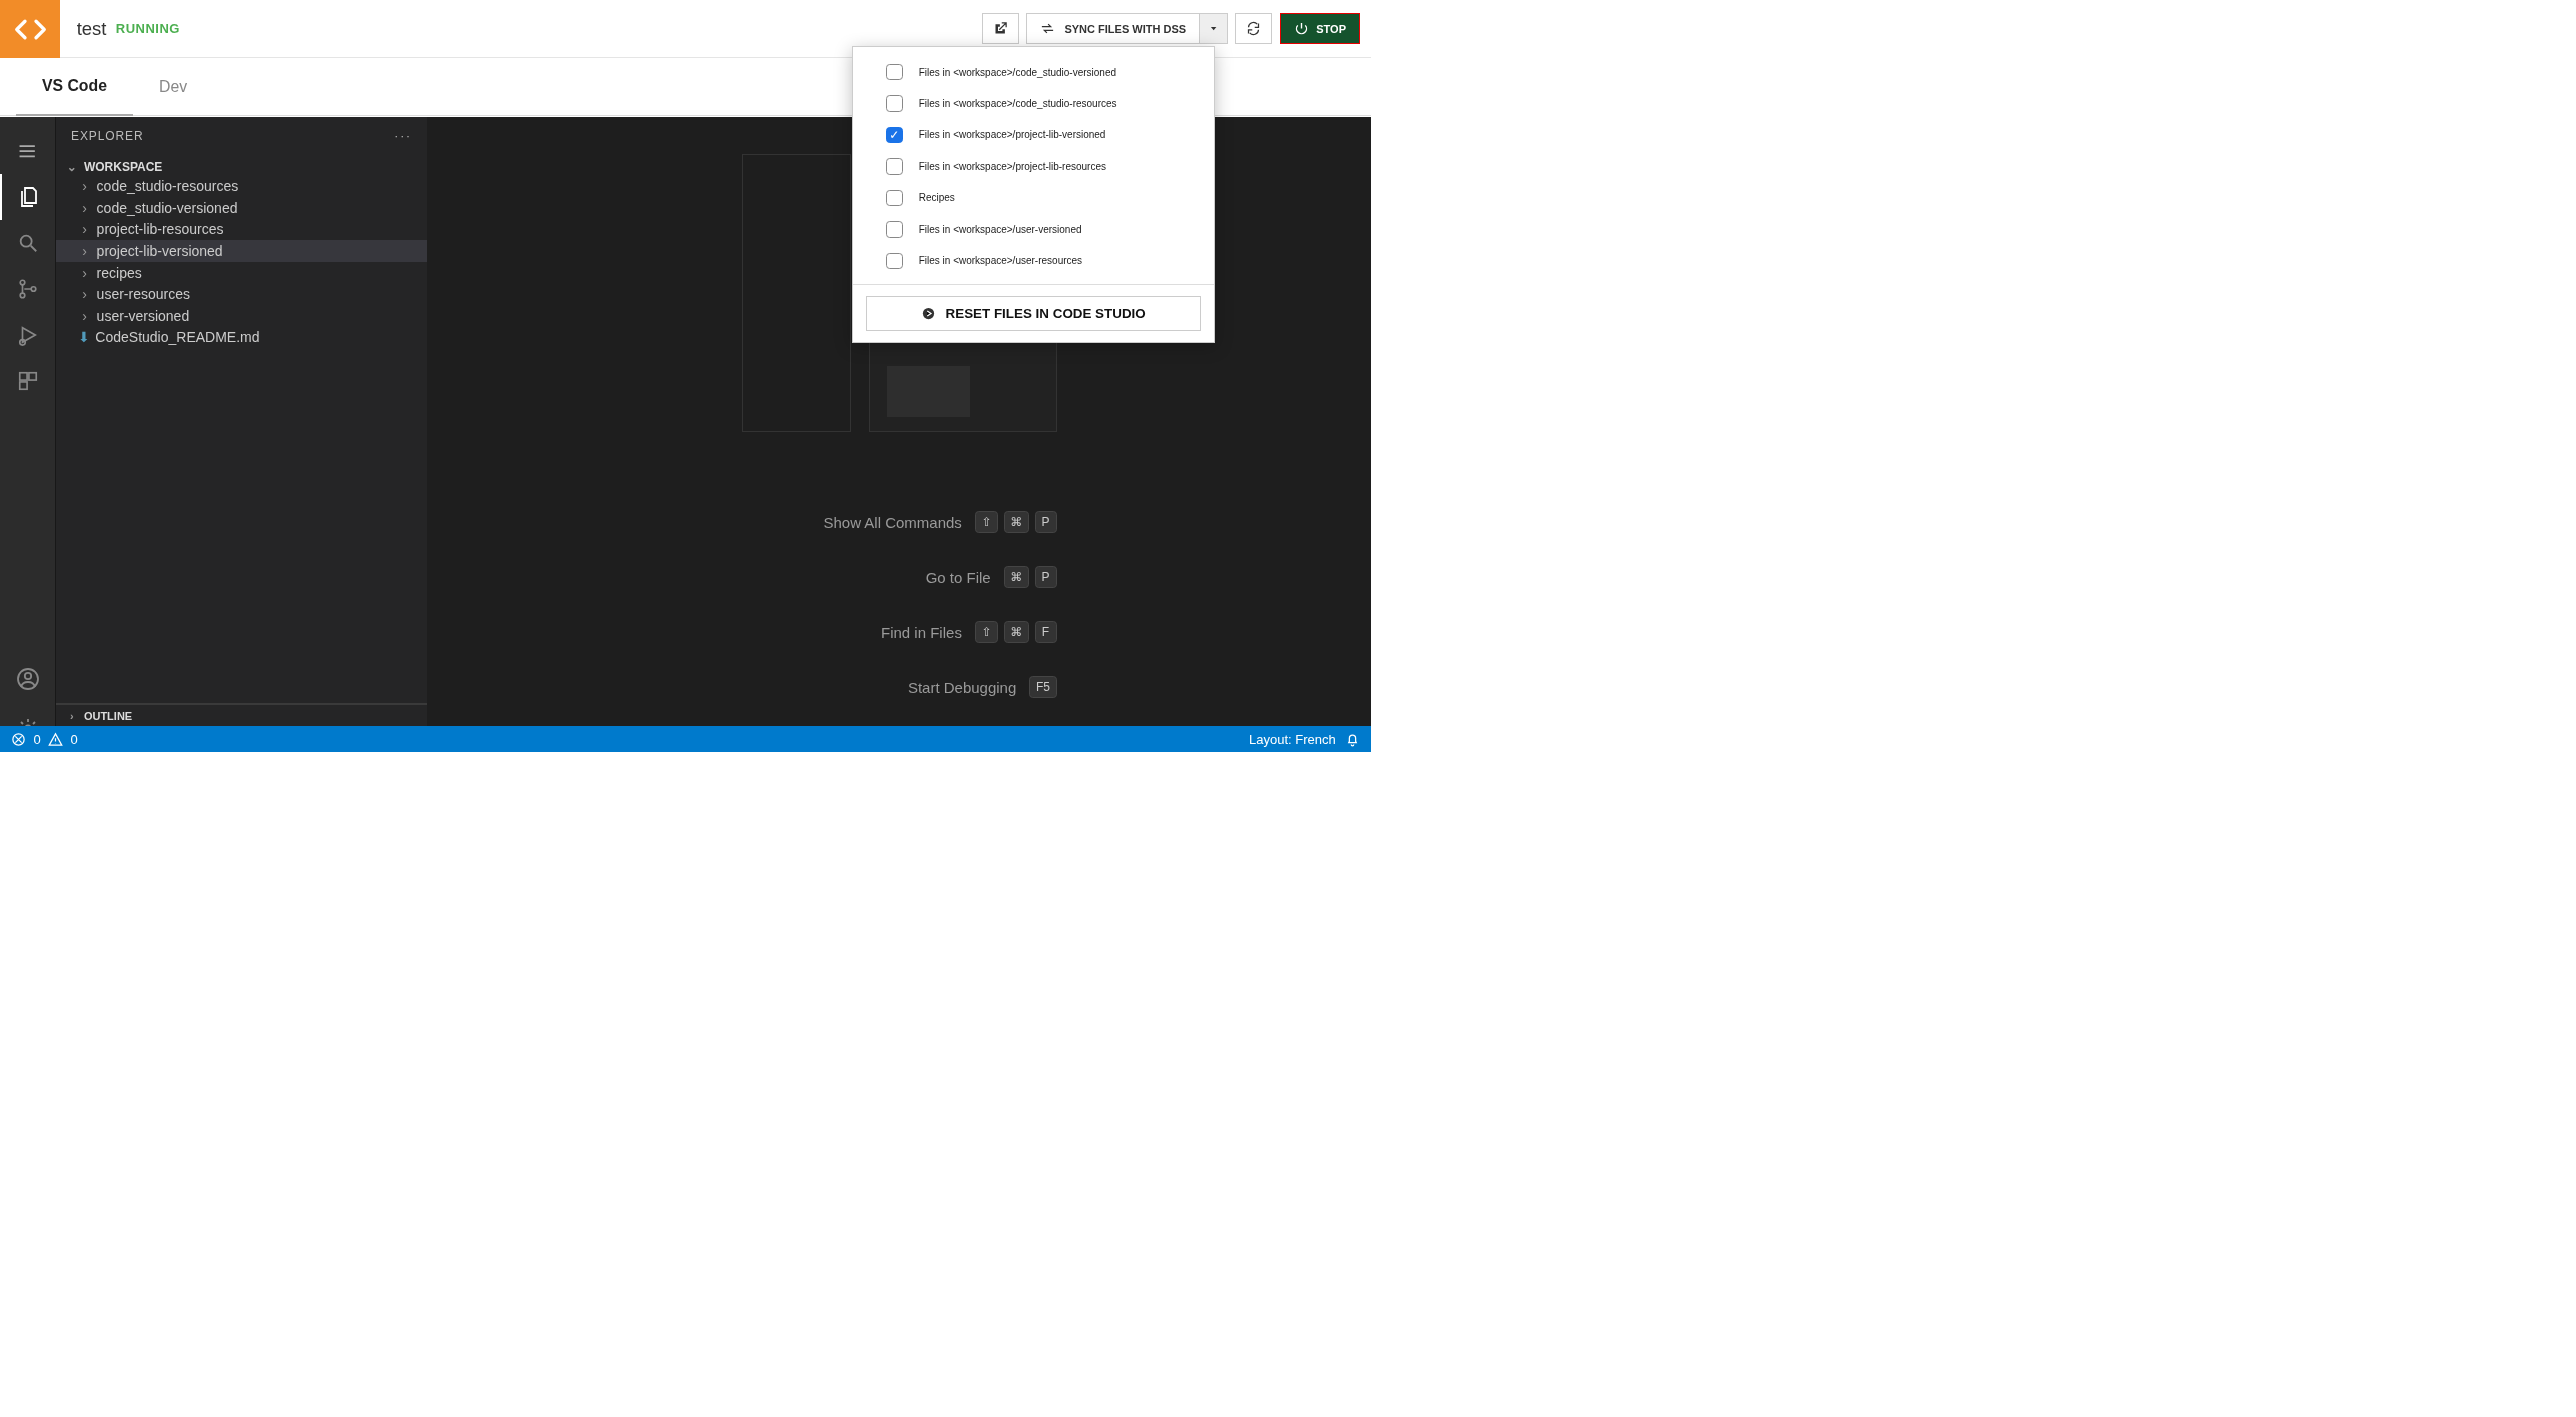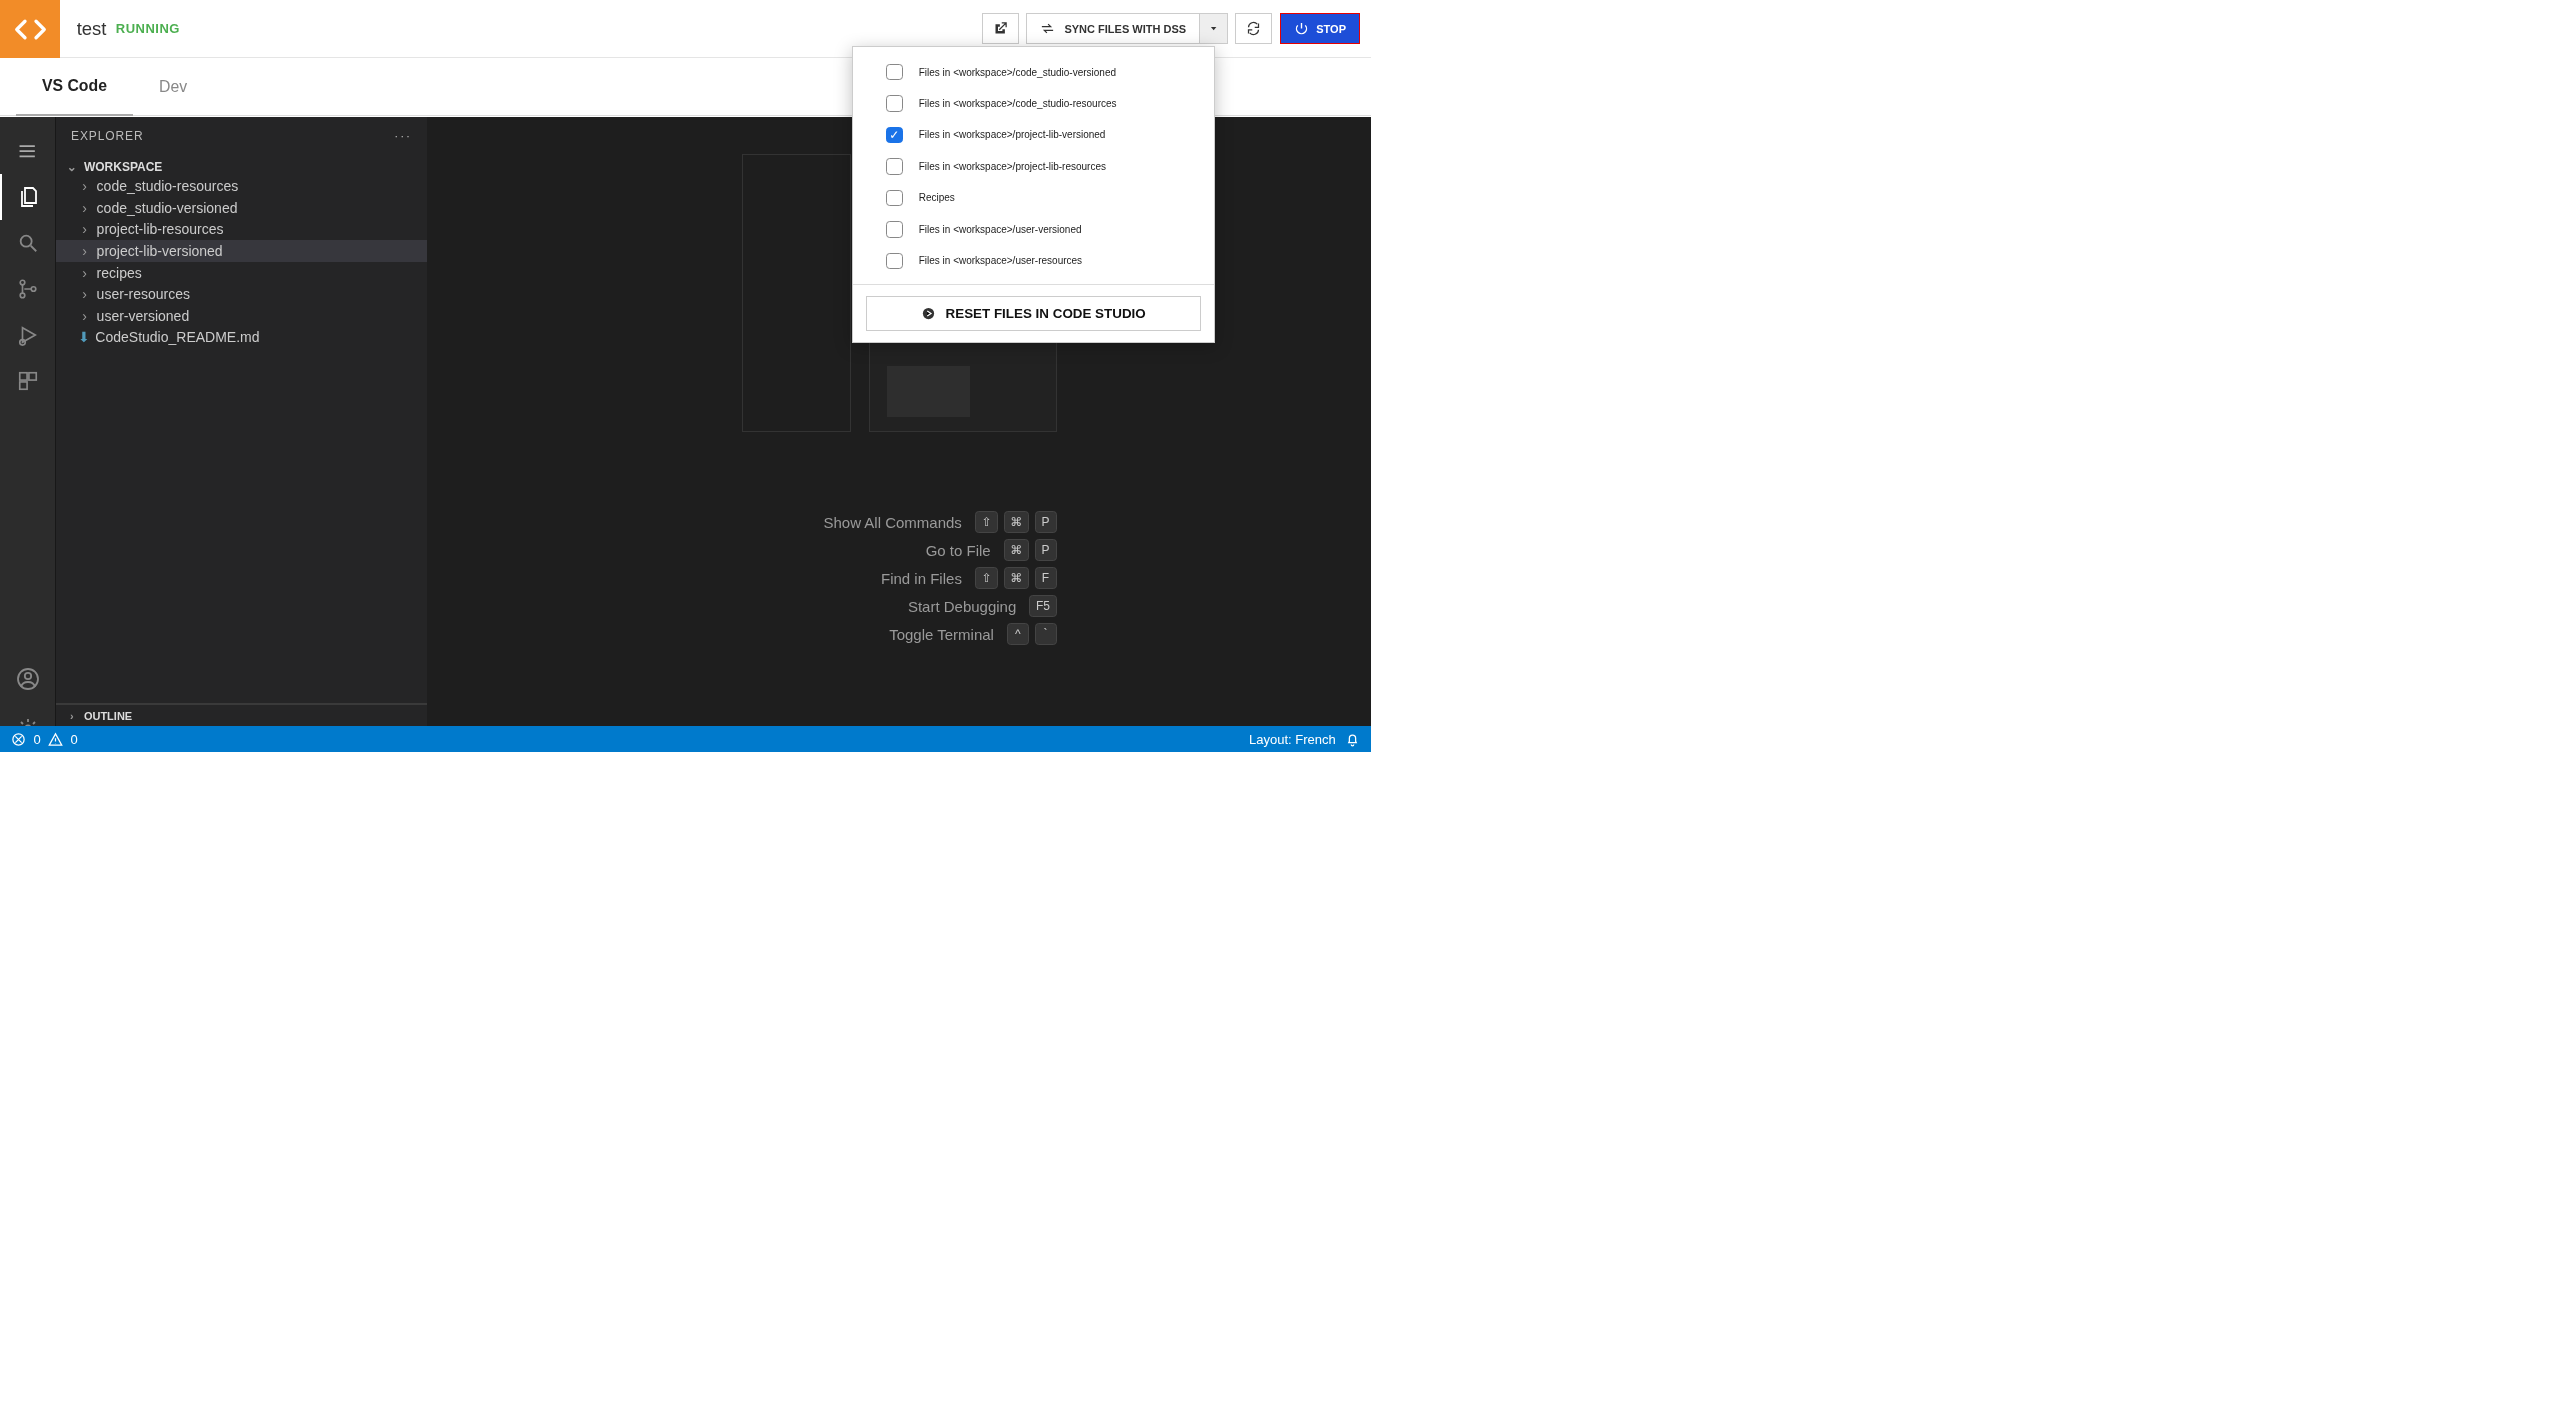--- a/index.html
+++ b/index.html
@@ -65,21 +65,21 @@
   cursor: pointer;
   font-size: 11px;
   font-weight: 700;
   color: #333;
 }
 .top-btn.icon-only { width: 37px; }
 .sync-group { display: flex; }
 .sync-btn { padding: 0 13px; gap: 9.3px; }
 .sync-chevron { width: 28px; border-left: none; background:#eee; }
 .stop-btn {
-  background: #1d4ed8;
+  background: #14532d;
   border-color: #e60000;
   color: #fff;
   padding: 0 13px;
   gap: 7.4px;
 }
 
 
 .sub-tabs {
   height: 58px;
   display: flex;
@@ -197,21 +197,21 @@
   width: 315px; height: 283px;
   display:flex; gap:18.5px;
   margin: 0 auto;
 }
 .doc-col { border:0.9px solid #333; }
 .doc-col.left { width:111px; height:278px; }
 .doc-col.right { width:190px; height:278px; background:#222; position:relative; }
 .doc-col.right::after { content:""; position:absolute; left:16.7px; top:211px; width:83px; height:51px; background:#2e2e2e; }
 .shortcuts {
   margin-top: 74px;
-  display:flex; flex-direction:column; gap:6px;
+  display:flex; flex-direction:column; gap:33px;
   align-items:flex-end;
   color:#9a9a9a;
   font-size:15px;
 }
 .shortcut-row { display:flex; align-items:center; gap:13px; }
 .kbds { display:flex; gap:5.6px; }
 .kbd {
   background:#333; border:0.9px solid #444; border-radius:3.7px;
   min-width:22px; height:22px; padding:0 5.6px;
   display:flex; align-items:center; justify-content:center;

